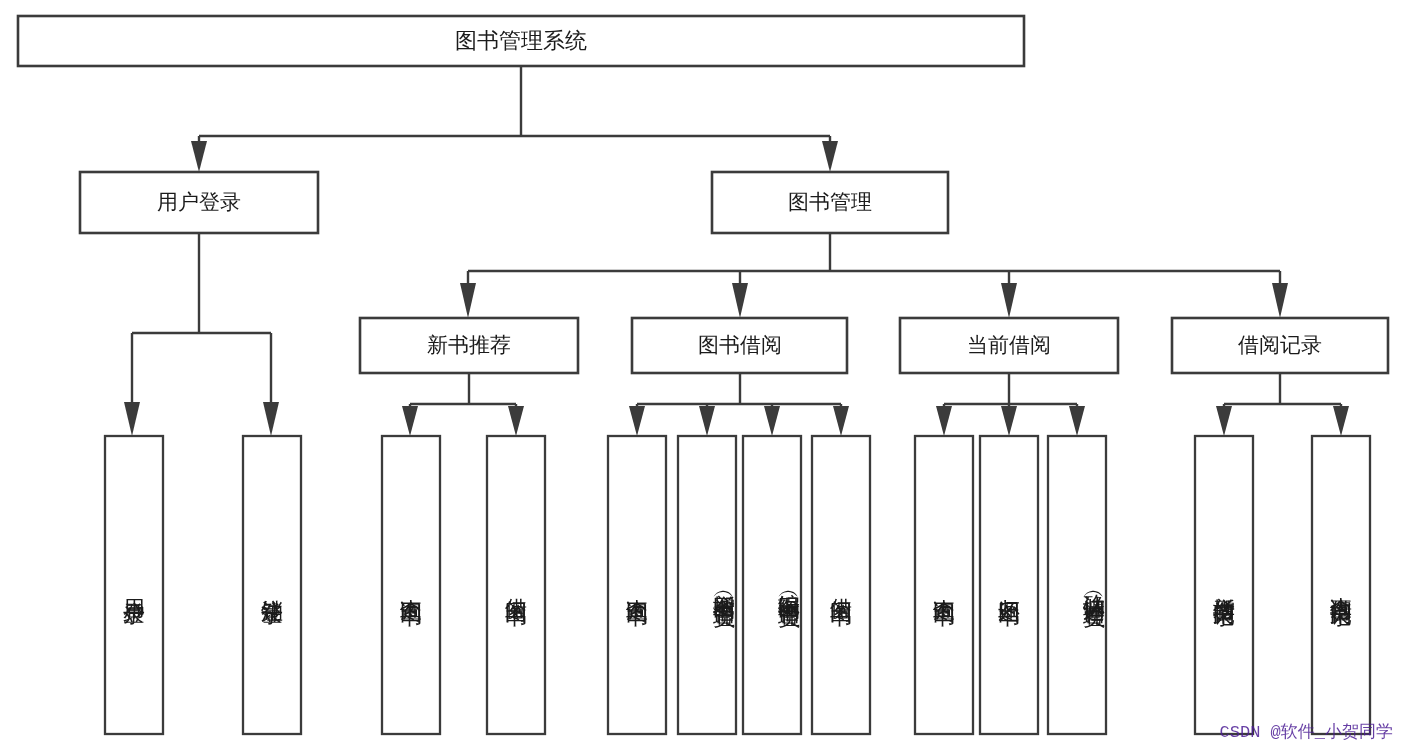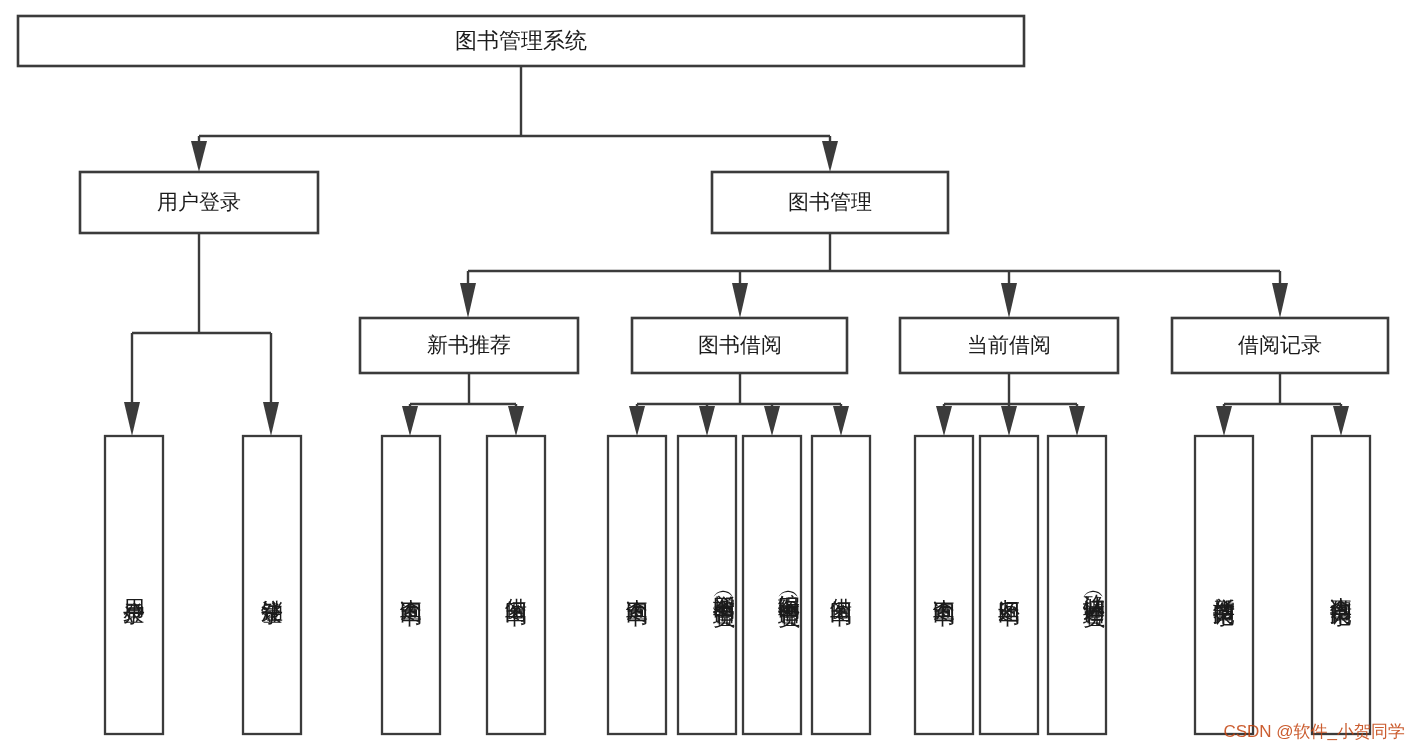--- a/index.html
+++ b/index.html
@@ -73,25 +73,25 @@
     letter-spacing: 2px;
     display: flex;
     align-items: center;
     justify-content: center;
     text-align: center;
     white-space: nowrap;
     pointer-events: none;
   }
   .watermark {
     position: absolute;
-    right: 0;
+    right: 12px;
     bottom: 4px;
-    font-family: Liberation Sans, sans-serif;
+    font-family: Liberation Mono, monospace;
     font-size: 17px;
-    color: #c2410c;
+    color: #4c1d95;
     opacity: 0.85;
     white-space: nowrap;
   }
 </style>
 </head>
 <body>
 
 <div id="diagram-root">
 
   <svg id="diagram-svg" viewBox="0 0 1405 747" xmlns="http://www.w3.org/2000/svg">

